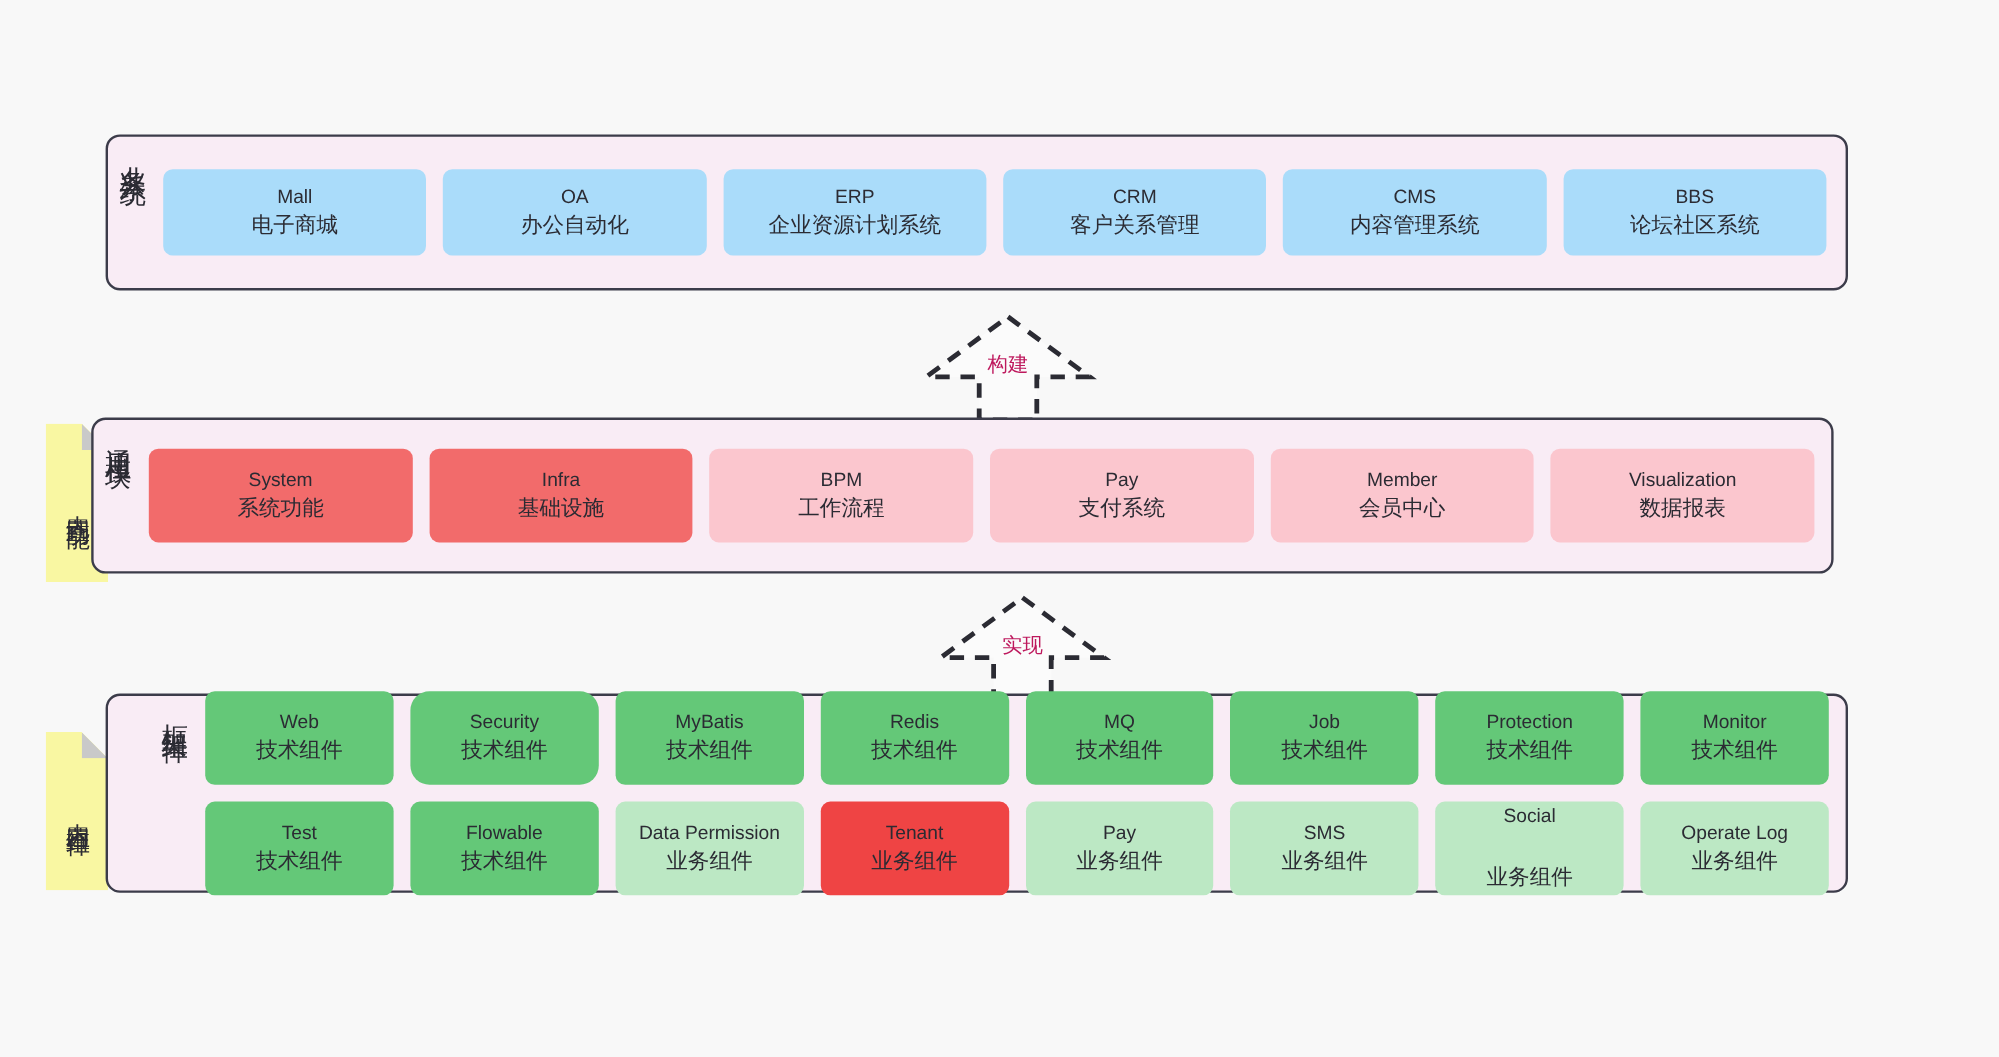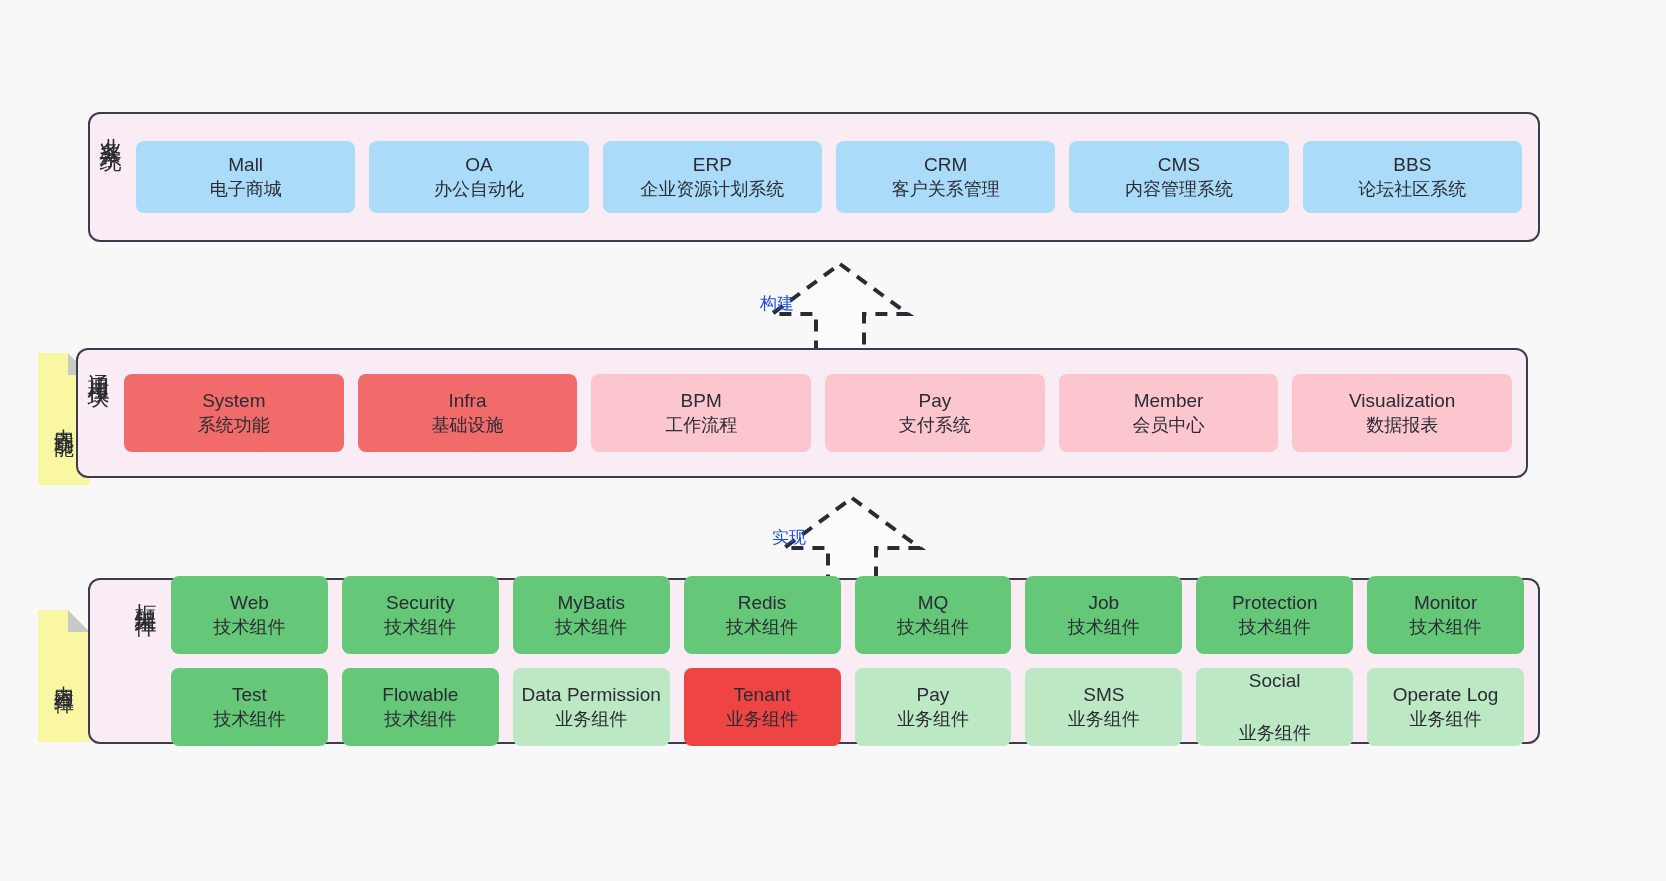--- a/index.html
+++ b/index.html
@@ -65,21 +65,21 @@
     display: flex;
     flex-direction: column;
     align-items: center;
     justify-content: center;
     text-align: center;
     color: #2b2b33;
     line-height: 1.28;
     box-sizing: border-box;
     padding: 6px 4px;
   }
-  .cell .name { font-size: 19px; }
+  .cell .name { font-size: 16px; }
   .cell .sub  { font-size: 18px; }
 
   
   #layer-business { left: 88px; top: 112px; width: 1452px; height: 130px; }
   #layer-business .layer-body { padding-right: 16px; }
   #layer-business .cell { height: 72px; background: #aadcfa; }
 
   #layer-modules  { left: 76px; top: 348px; width: 1452px; height: 130px; }
   #layer-modules .cell { height: 78px; }
 
@@ -112,23 +112,23 @@
   .gen-arrow {
     position: absolute;
     width: 160px;
     height: 96px;
   }
   .gen-arrow svg { display: block; }
   .gen-label {
     position: absolute;
     left: 0; right: 0;
     top: 34px;
-    text-align: left;
+    text-align: center;
     font-size: 17px;
-    color: #1d4ed8;
+    color: #be185d;
     pointer-events: none;
   }
   #arrow-build  { left: 760px; top: 258px; }
   #arrow-impl   { left: 772px; top: 492px; }
 </style>
 </head>
 <body>
 
 <div id="canvas">
 
@@ -225,21 +225,21 @@
   <div class="layer" id="layer-framework">
     <div class="layer-title">
       <span class="vtext">框架组件</span>
     </div>
     <div class="layer-body">
       <div class="row" id="row-fw1">
           <div class="cell" style="background: rgb(100, 200, 120);">
             <div class="name">Web</div>
             <div class="sub">技术组件</div>
           </div>
-          <div class="cell" style="background: rgb(100, 200, 120);">
+          <div class="cell" style="background: rgb(100, 200, 120); border-radius: 16px;">
             <div class="name">Security</div>
             <div class="sub">技术组件</div>
           </div>
           <div class="cell" style="background: rgb(100, 200, 120);">
             <div class="name">MyBatis</div>
             <div class="sub">技术组件</div>
           </div>
           <div class="cell" style="background: rgb(100, 200, 120);">
             <div class="name">Redis</div>
             <div class="sub">技术组件</div>

